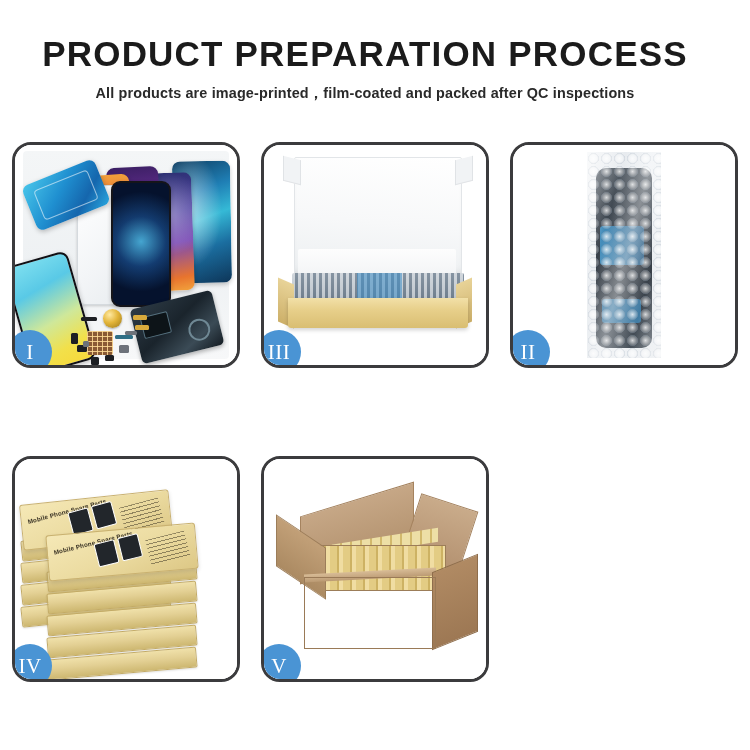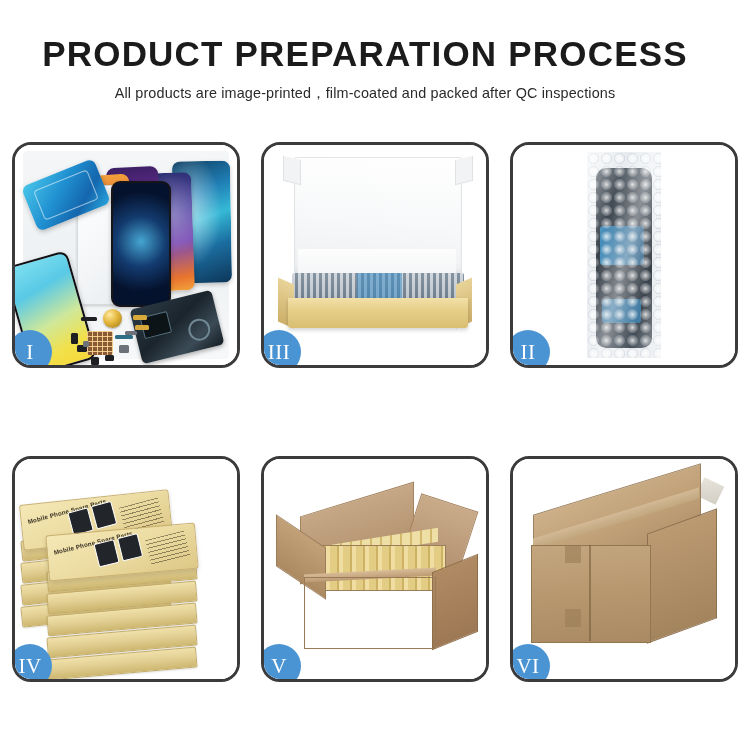--- a/index.html
+++ b/index.html
@@ -31,21 +31,21 @@
     font-size: 35px;
     font-weight: 700;
     letter-spacing: 1.2px;
     color: #1b1b1b;
     line-height: 1.05;
     white-space: nowrap;
   }
   .subtitle {
     margin-top: 11px;
     font-size: 14.4px;
-    font-weight: 400;
+    font-weight: 700;
     letter-spacing: 0.15px;
     color: #2a2a2a;
     white-space: nowrap;
   }
 
   
   .grid {
     position: absolute;
     left: 12px;
     top: 142px;
@@ -568,28 +568,15 @@
         <div class="p5-inner2"></div>
         <div class="p5-inner"></div>
         <div class="p5-flap-left"></div>
         <div class="p5-rim"></div>
         <div class="p5-side"></div>
         <div class="p5-body"></div>
         <div class="badge">V</div>
       </div>
     </div>
 
-    <div class="panel">
-      <div class="panel-inner">
-        <div class="p6-edge"></div>
-        <div class="p6-top"></div>
-        <div class="p6-tape"></div>
-        <div class="p6-right"></div>
-        <div class="p6-front"></div>
-        <div class="p6-seam"></div>
-        <div class="p6-tab"></div>
-        <div class="p6-tab2"></div>
-        <div class="badge">VI</div>
-      </div>
-    </div>
 
   </div>
 </div>
 
 </body></html>

